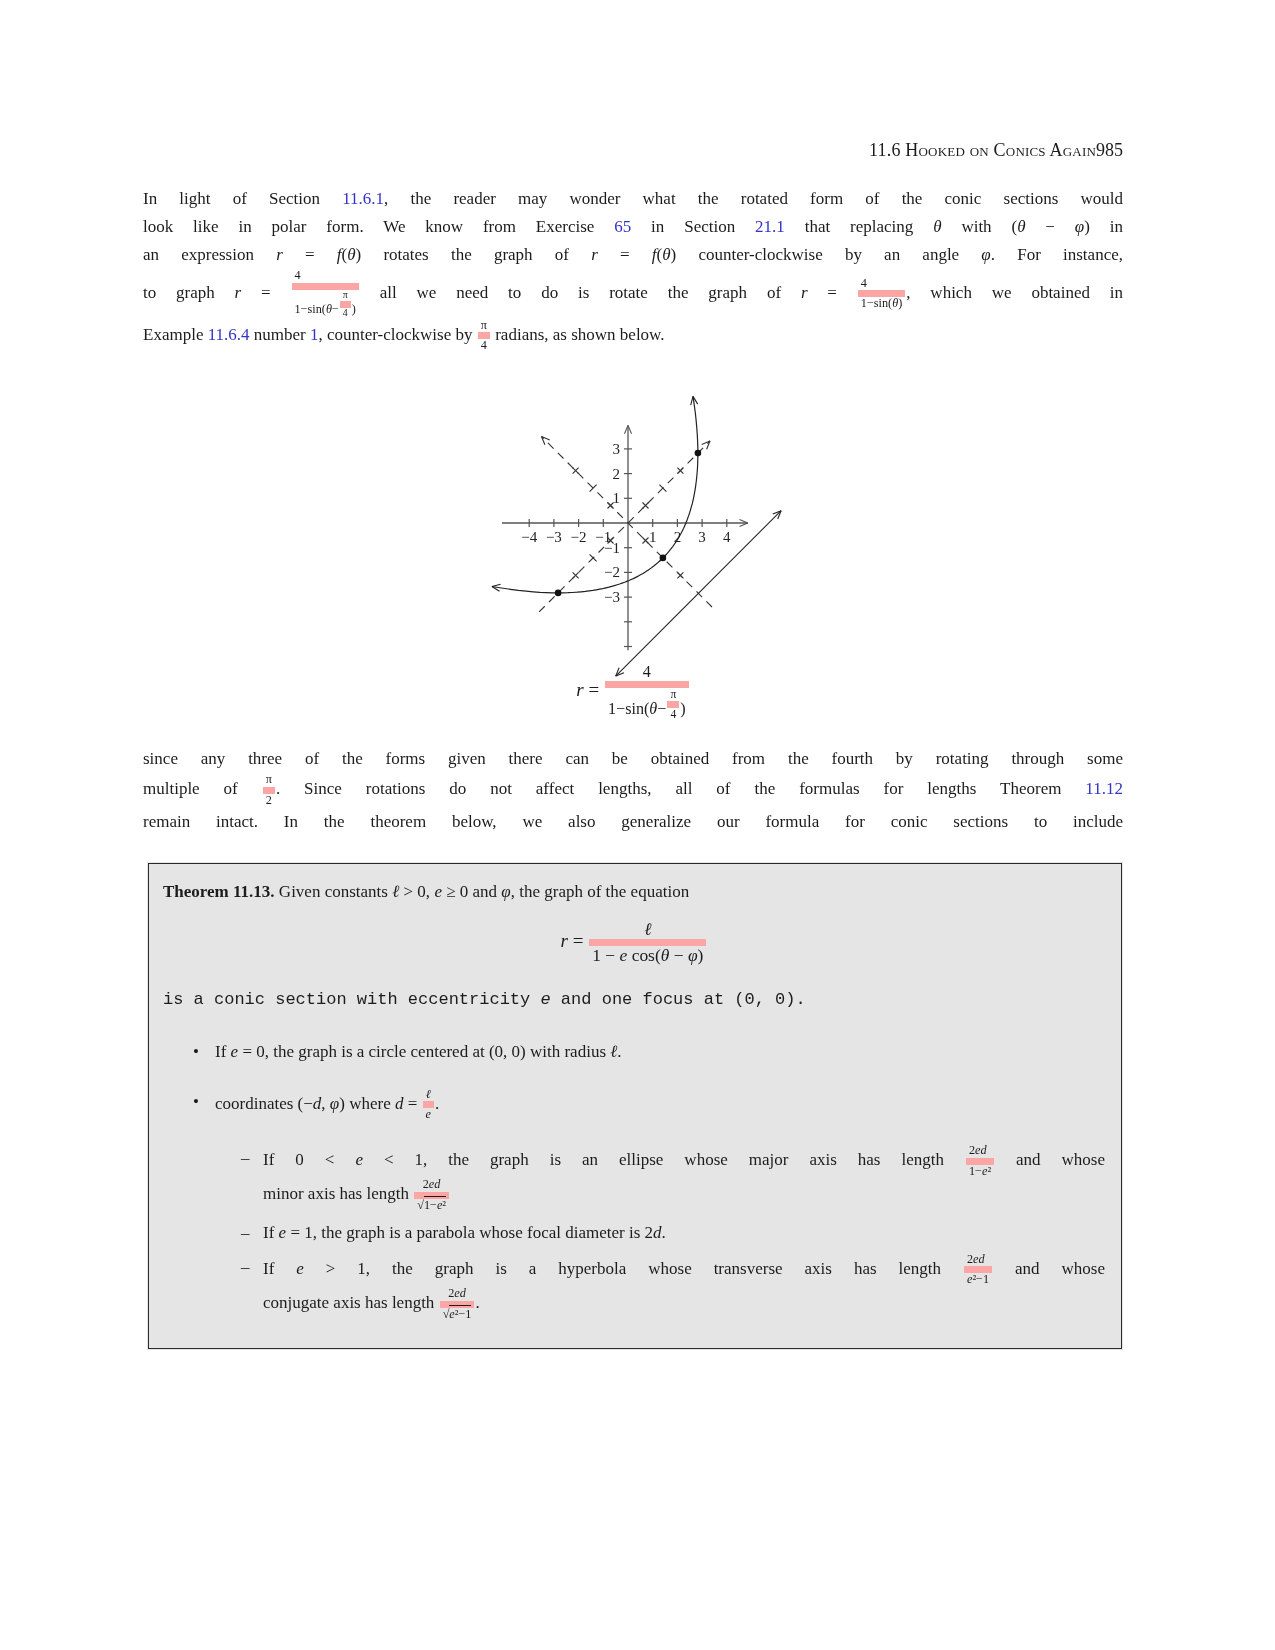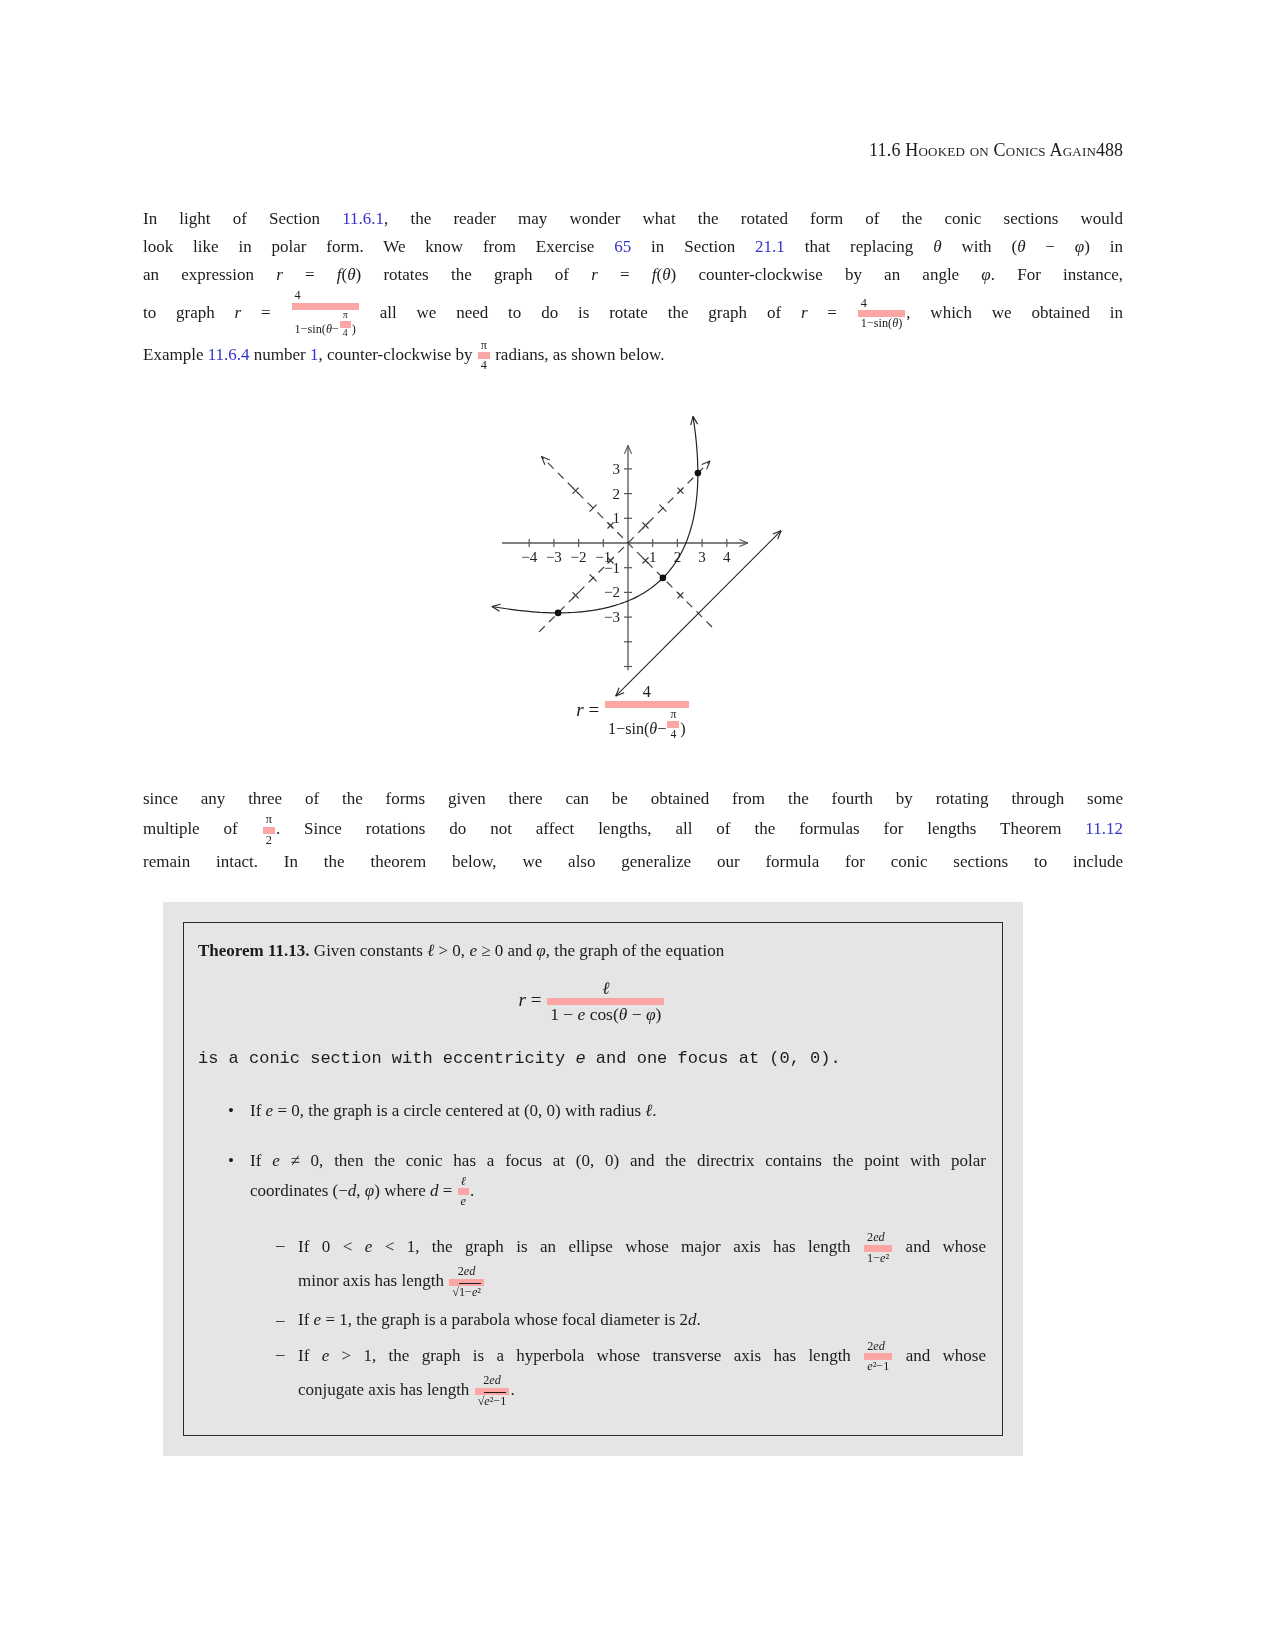--- a/index.html
+++ b/index.html
@@ -4,58 +4,58 @@
 <style>
   html,body{margin:0;padding:0;background:#ffffff;}
   .page{
     width:1275px;height:1650px;margin:0 auto;background:#ffffff;
     font-family:"Liberation Serif","DejaVu Serif",serif;
     color:#1c1c1c;position:relative;overflow:hidden;
     box-sizing:border-box;padding:140px 152px 0 143px;
   }
   .hdr{display:flex;justify-content:flex-end;font-size:18px;}
   .hdr .left{font-variant:small-caps;letter-spacing:0.2px;}
-  .para{margin-top:44px;font-size:17px;line-height:28px;}
+  .para{margin-top:24px;font-size:17px;line-height:28px;}
   .tline{white-space:normal;}
   .tline.just{text-align:justify;text-align-last:justify;}
   i{font-style:italic;}
   b{font-weight:bold;}
   a.xlink{color:#3333cc;text-decoration:none;cursor:pointer;}
   .frac{display:inline-block;vertical-align:middle;text-align:center;
         font-size:0.72em;line-height:1.12;padding:0 1px;}
   .frac .num{display:block;padding:0 3px;}
   .frac .den{display:block;border-top:7px solid #fca5a5;padding:0 3px;}
   .frac .frac{font-size:0.8em;vertical-align:-0.35em;}
   .sqrt{white-space:nowrap;}
   .sqrt .rad{border-top:1px solid #1c1c1c;padding-top:1px;}
   .figwrap{margin-top:26px;height:318px;position:relative;}
   .figwrap svg{position:absolute;left:344px;top:0;}
   .capeq{margin-top:-34px;text-align:center;font-size:19px;position:relative;z-index:2;}
   .capeq .frac{font-size:0.85em;}
   .capeq .frac .frac{font-size:0.72em;}
-  .thmbox{margin-top:26px;margin-left:20px;background:#e5e5e5;padding:20px;box-sizing:border-box;width:860px;}
+  .thmbox{margin-top:26px;margin-left:4px;background:#e5e5e5;padding:1px;box-sizing:border-box;width:976px;}
   .thmbox .inner{border:1.5px solid #2a2a2a;padding:14px 16px 20px 14px;font-size:17px;line-height:28px;}
   .dispeq{text-align:center;font-size:19px;margin:14px 0 20px 0;line-height:1.2;}
   .dispeq .frac{font-size:0.92em;}
   .focusline{margin-bottom:24px;font-family:Liberation Mono, monospace;}
   .bullet{display:flex;margin:0 0 22px 30px;}
   .bullet .mark{width:22px;flex:0 0 22px;}
   .sub{display:flex;margin:4px 0 6px 78px;}
   .sub .mark{width:22px;flex:0 0 22px;}
   .bl{flex:1 1 auto;min-width:0;}
   .titleline{margin-bottom:2px;}
 </style>
 </head>
 <body>
 
 <div class="page">
 
   <div class="hdr">
     <span class="left">11.6 Hooked on Conics Again</span>
-    <span class="right">488</span>
+    <span class="right">985</span>
   </div>
 
   <div class="para">
       <div class="tline just">In light of Section <a class="xlink">11.6.1</a>, the reader may wonder what the rotated form of the conic sections would</div>
       <div class="tline just">look like in polar form.  We know from Exercise <a class="xlink">65</a> in Section <a class="xlink">21.1</a> that replacing <i>θ</i> with (<i>θ</i> − <i>φ</i>) in</div>
       <div class="tline just">an expression <i>r</i> = <i>f</i>(<i>θ</i>) rotates the graph of <i>r</i> = <i>f</i>(<i>θ</i>) counter-clockwise by an angle <i>φ</i>.  For instance,</div>
       <div class="tline just">to graph <i>r</i> = <span class="frac"><span class="num">4</span><span class="den">1−sin(<i>θ</i>−<span class="frac"><span class="num">π</span><span class="den">4</span></span>)</span></span> all we need to do is rotate the graph of <i>r</i> = <span class="frac"><span class="num">4</span><span class="den">1−sin(<i>θ</i>)</span></span>, which we obtained in</div>
       <div class="tline">Example <a class="xlink">11.6.4</a> number <a class="xlink">1</a>, counter-clockwise by <span class="frac"><span class="num">π</span><span class="den">4</span></span> radians, as shown below.</div>
     </div>
 
@@ -155,21 +155,20 @@
       <div id="bullets">
           <div class="bullet">
             <span class="mark">•</span>
             <span class="bl">
               <div class="tline">If <i>e</i> = 0, the graph is a circle centered at (0, 0) with radius <i>ℓ</i>.</div>
             </span>
           </div>
           <div class="bullet">
             <span class="mark">•</span>
             <span class="bl">
-              <div class="tline just">If <i>e</i> ≠ 0, then the conic has a focus at (0, 0) and the directrix contains the point with polar</div>
               <div class="tline">coordinates (−<i>d</i>, <i>φ</i>) where <i>d</i> = <span class="frac"><span class="num"><i>ℓ</i></span><span class="den"><i>e</i></span></span>.</div>
             </span>
           </div>
         </div>
       <div id="subbullets">
           <div class="sub">
             <span class="mark">–</span>
             <span class="bl">
               <div class="tline just">If 0 &lt; <i>e</i> &lt; 1, the graph is an ellipse whose major axis has length <span class="frac"><span class="num">2<i>ed</i></span><span class="den">1−<i>e</i>²</span></span> and whose</div>
               <div class="tline">minor axis has length <span class="frac"><span class="num">2<i>ed</i></span><span class="den"><span class="sqrt">√<span class="rad">1−<i>e</i>²</span></span></span></span></div>

